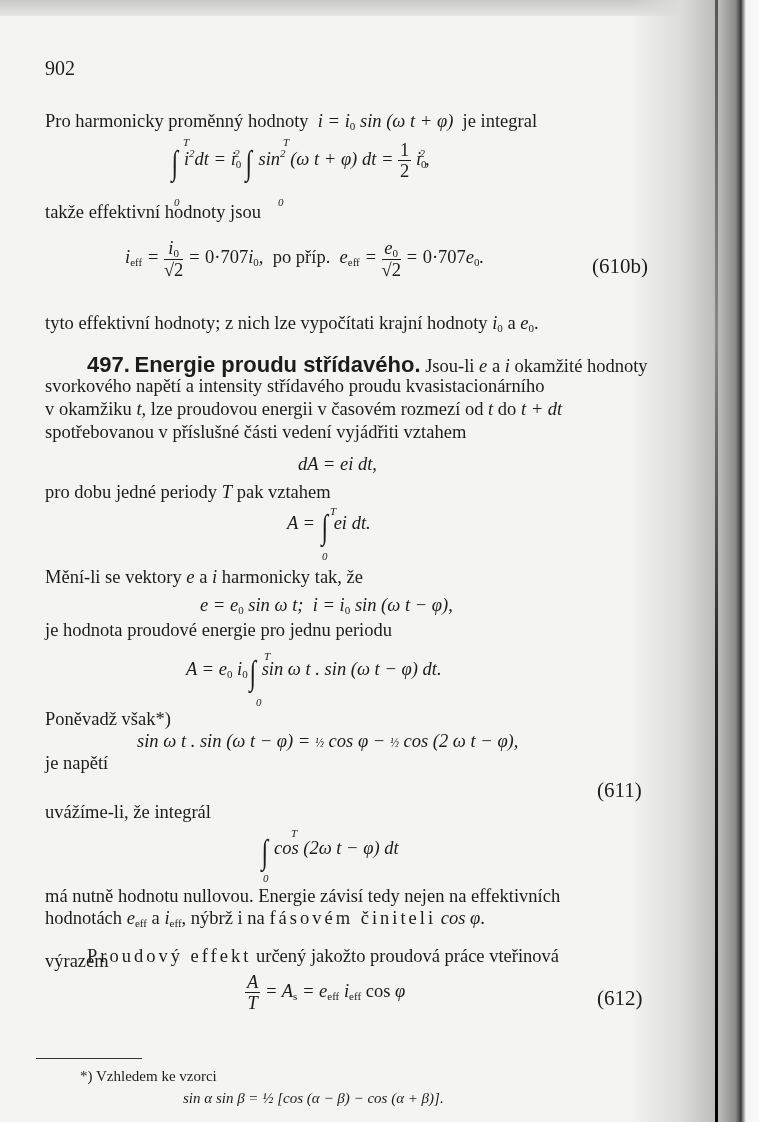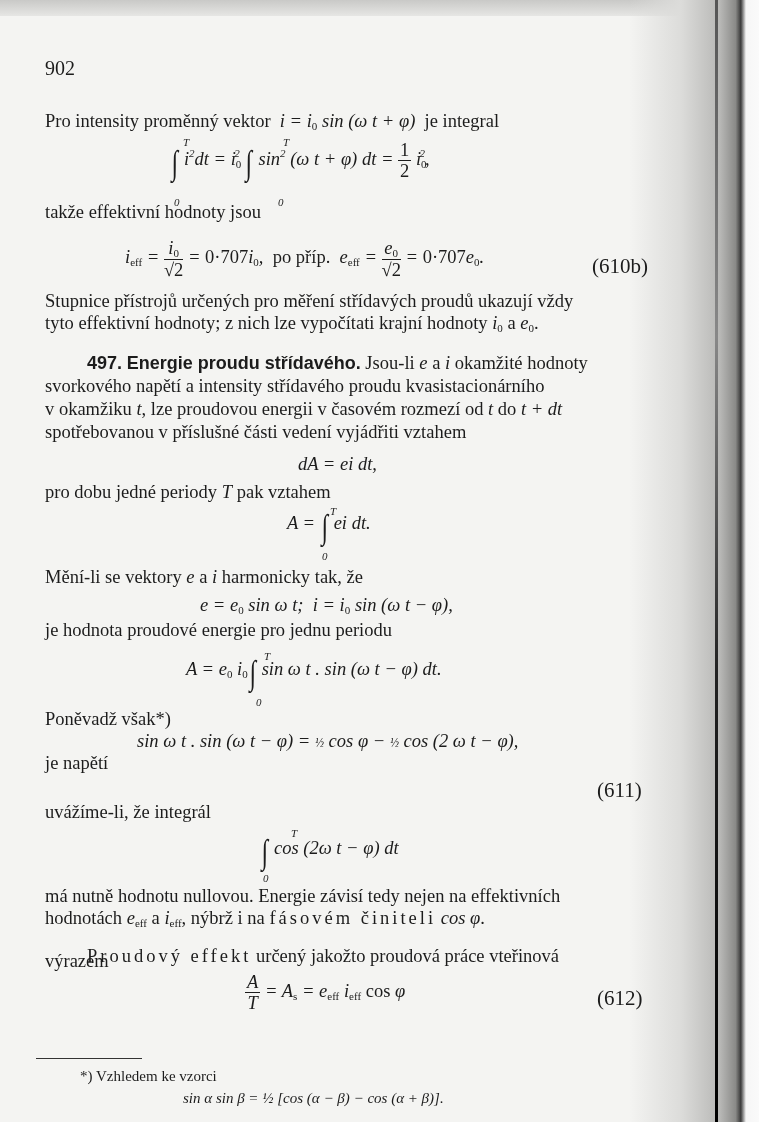--- a/index.html
+++ b/index.html
@@ -23,41 +23,41 @@
   }
   .page { position: absolute; left: 0; top: 0; width: 759px; height: 1122px; text-decoration: underline; }
   .ln { position: absolute; font-size: 18.5px; white-space: nowrap; line-height: 1; }
   .i { font-style: italic; }
   .sub { font-size: 11px; vertical-align: -3px; font-style: normal; }
   .sup { font-size: 11px; vertical-align: 8px; }
   .eq { position: absolute; font-size: 18.5px; white-space: nowrap; font-style: italic; line-height: 1; }
   .int { font-size: 34px; font-style: italic; font-weight: 300; transform: scaleX(0.7); display: inline-block; vertical-align: -9px; }
   .lim { position: absolute; font-size: 11px; font-style: italic; }
   .num { position: absolute; font-size: 21px; white-space: nowrap; }
-  .bold { font-family: "Liberation Sans", "DejaVu Sans", sans-serif; font-weight: bold; font-size: 18px; text-align: right; }
+  .bold { font-family: "Liberation Sans", "DejaVu Sans", sans-serif; font-weight: bold; font-size: 22px; text-align: right; }
   .spaced { letter-spacing: 3px; }
   .frac { display: inline-block; vertical-align: middle; text-align: center; }
   .frac .t { display: block; border-bottom: 1px solid #1c1c1c; padding: 0 2px; line-height: 1.1; }
   .frac .b { display: block; line-height: 1.1; }
   .rule { position: absolute; left: 36px; top: 1058px; width: 106px; height: 1px; background: #333; }
   .fn { position: absolute; font-size: 15px; white-space: nowrap; }
 </style>
 </head>
 <body>
 
 <div class="topband"></div>
 <div class="gutter"></div>
 <div class="edge-line"></div>
 
 <div class="page">
 
   <div class="ln" style="left:45px; top:58px; font-size:20px;">902</div>
 
   <div class="ln" style="left:45px; top:112px;">
-    <span>Pro intensity proměnný vektor</span>
+    <span>Pro harmonicky proměnný hodnoty</span>
     <span class="i">&nbsp;i = i<span class="sub">0</span> sin (ω t + φ)&nbsp;</span>
     <span>je integral</span>
   </div>
 
   <div class="eq" style="left:170px; top:140px;">
     <span class="int">∫</span> i<span class="sup">2</span>dt = i<span class="sub">0</span><span class="sup" style="margin-left:-7px">2</span>
     <span class="int">∫</span> sin<span class="sup">2</span> (ω t + φ) dt =
     <span class="frac" style="font-style:normal"><span class="t">1</span><span class="b">2</span></span> i<span class="sub">0</span><span class="sup" style="margin-left:-7px">2</span>,
   </div>
   <div class="lim" style="left:183px; top:136px;">T</div>
@@ -67,21 +67,20 @@
 
   <div class="ln" style="left:45px; top:203px;">takže effektivní hodnoty jsou</div>
 
   <div class="eq" style="left:125px; top:238px;">
     i<span class="sub">eff</span> = <span class="frac"><span class="t">i<span class="sub">0</span></span><span class="b" style="font-style:normal">√2</span></span> = <span style="font-style:normal">0·707</span>i<span class="sub">0</span>,
     <span style="font-style:normal">&nbsp;po příp.&nbsp;</span>
     e<span class="sub">eff</span> = <span class="frac"><span class="t">e<span class="sub">0</span></span><span class="b" style="font-style:normal">√2</span></span> = <span style="font-style:normal">0·707</span>e<span class="sub">0</span>.
   </div>
   <div class="num" style="left:592px; top:254px;">(610b)</div>
 
-  <div class="ln" style="left:45px; top:292px;">Stupnice přístrojů určených pro měření střídavých proudů ukazují vždy</div>
   <div class="ln" style="left:45px; top:314px;">tyto effektivní hodnoty; z nich lze vypočítati krajní hodnoty <span class="i">i<span class="sub">0</span></span> a <span class="i">e<span class="sub">0</span></span>.</div>
 
   <div class="ln" style="left:87px; top:354px;">
     <span class="bold">497.</span>
     <span class="bold">Energie proudu střídavého.</span>
     Jsou-li <span class="i">e</span> a <span class="i">i</span> okamžité hodnoty
   </div>
   <div class="ln" style="left:45px; top:377px;">svorkového napětí a intensity střídavého proudu kvasistacionárního</div>
   <div class="ln" style="left:45px; top:400px;">v okamžiku <span class="i">t</span>, lze proudovou energii v časovém rozmezí od <span class="i">t</span> do <span class="i">t + dt</span></div>
   <div class="ln" style="left:45px; top:423px;">spotřebovanou v příslušné části vedení vyjádřiti vztahem</div>

